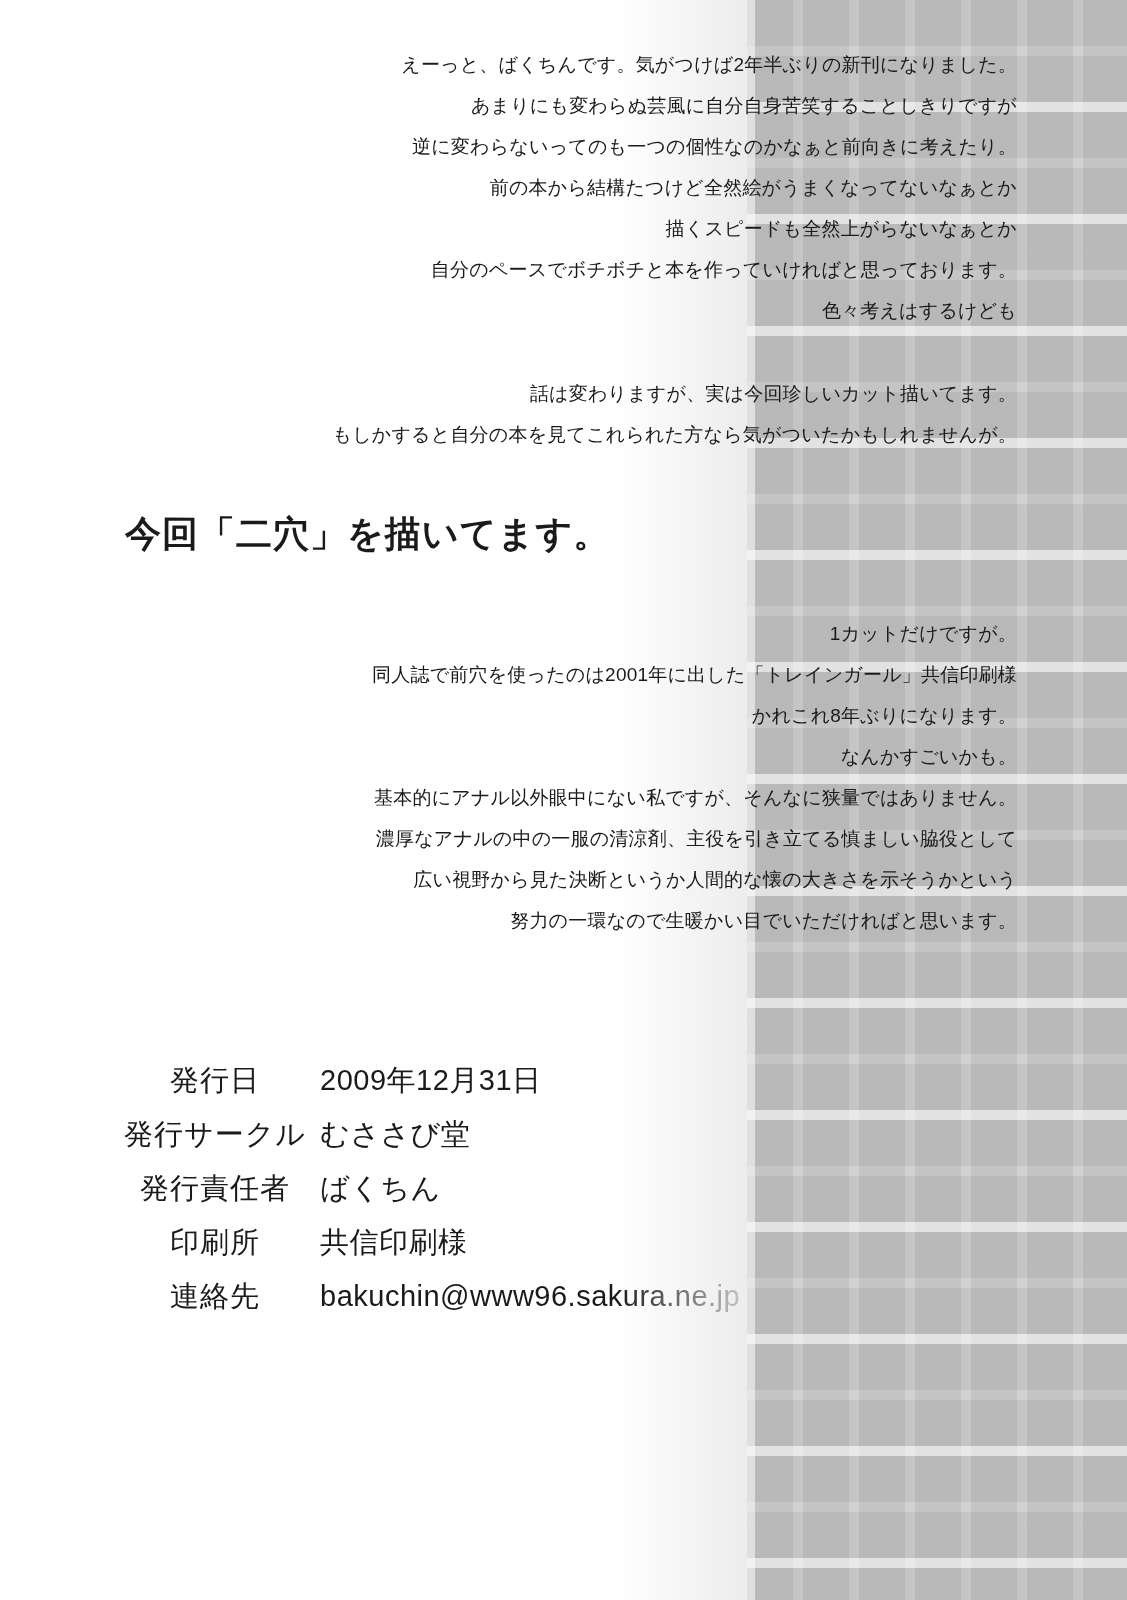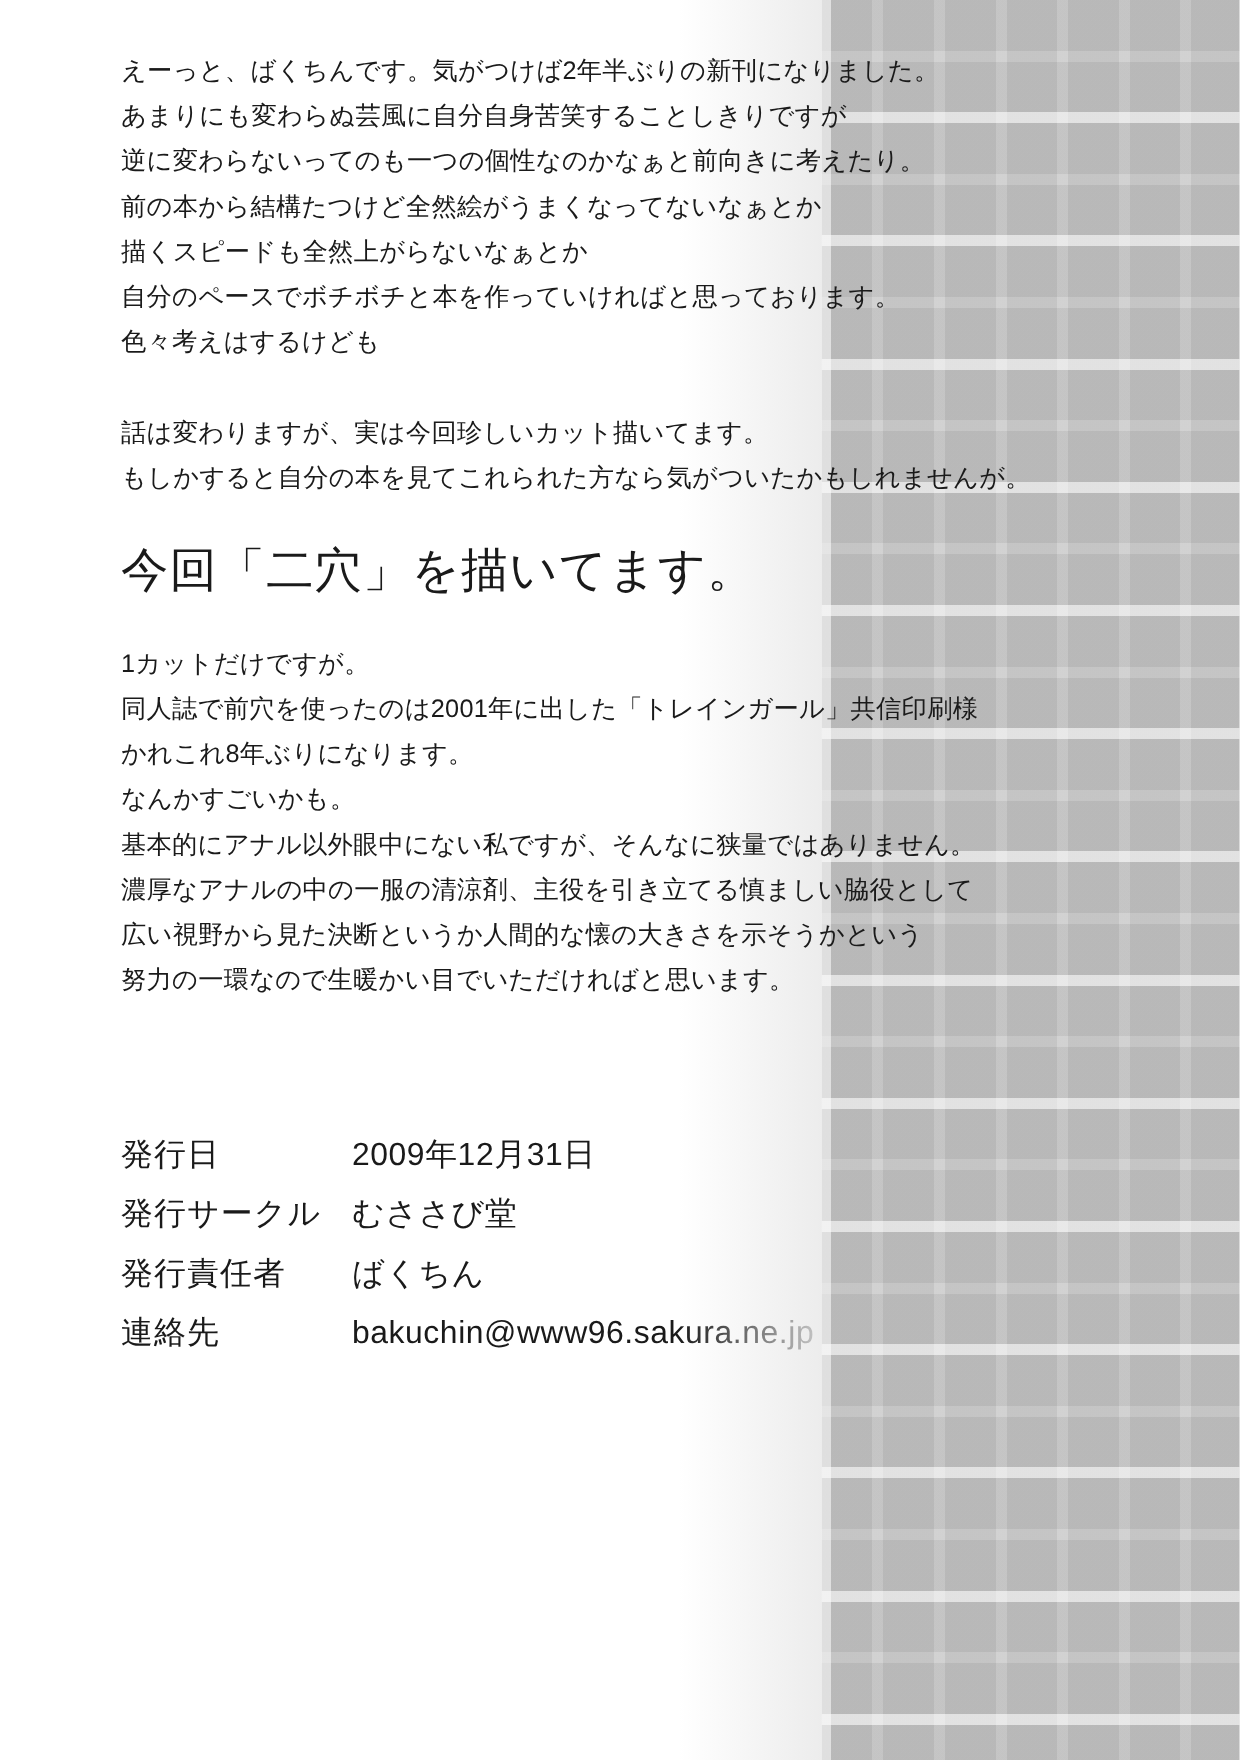--- a/index.html
+++ b/index.html
@@ -66,39 +66,40 @@
   
   #content {
     position: relative;
     z-index: 2;
     padding: 44px 0 0 110px;
     width: 1017px;
     box-sizing: border-box;
   }
 
   .para {
-    font-size: 23px;
+    font-size: 19px;
     line-height: 41px;
     letter-spacing: 0.2px;
     margin: 0;
+    text-align: right;
   }
   .para .line {
     display: block;
     white-space: pre;
   }
 
   .gap-lg { height: 42px; }
   .gap-md { height: 36px; }
 
   .headline {
-    font-size: 43px;
+    font-size: 36px;
     line-height: 56px;
-    font-weight: 400;
+    font-weight: 700;
     letter-spacing: 1px;
-    margin: 0;
+    margin: 15px;
     white-space: pre;
   }
 
   .sign {
     font-size: 25px;
     line-height: 41px;
     margin: 0;
   }
   .sign .line { display: block; white-space: pre; }
 
@@ -111,20 +112,21 @@
   #colophon td {
     font-size: 29px;
     line-height: 54px;
     padding: 0;
     vertical-align: top;
     white-space: pre;
   }
   #colophon td.label {
     width: 210px;
     letter-spacing: 1px;
+    text-align: center;
   }
   #colophon td.value {
     letter-spacing: 0.5px;
   }
 </style>
 </head>
 <body>
 
 <div id="bg-panel"></div>
 <div id="bg-fade"></div>
@@ -178,17 +180,21 @@
     </tr>
     <tr>
       <td class="label">発行サークル</td>
       <td class="value">むささび堂</td>
     </tr>
     <tr>
       <td class="label">発行責任者</td>
       <td class="value">ばくちん</td>
     </tr>
     <tr>
+      <td class="label">印刷所</td>
+      <td class="value">共信印刷様</td>
+    </tr>
+    <tr>
       <td class="label">連絡先</td>
       <td class="value">bakuchin@www96.sakura.ne.jp</td>
     </tr>
   </tbody>
 </table>
 
 </body></html>

